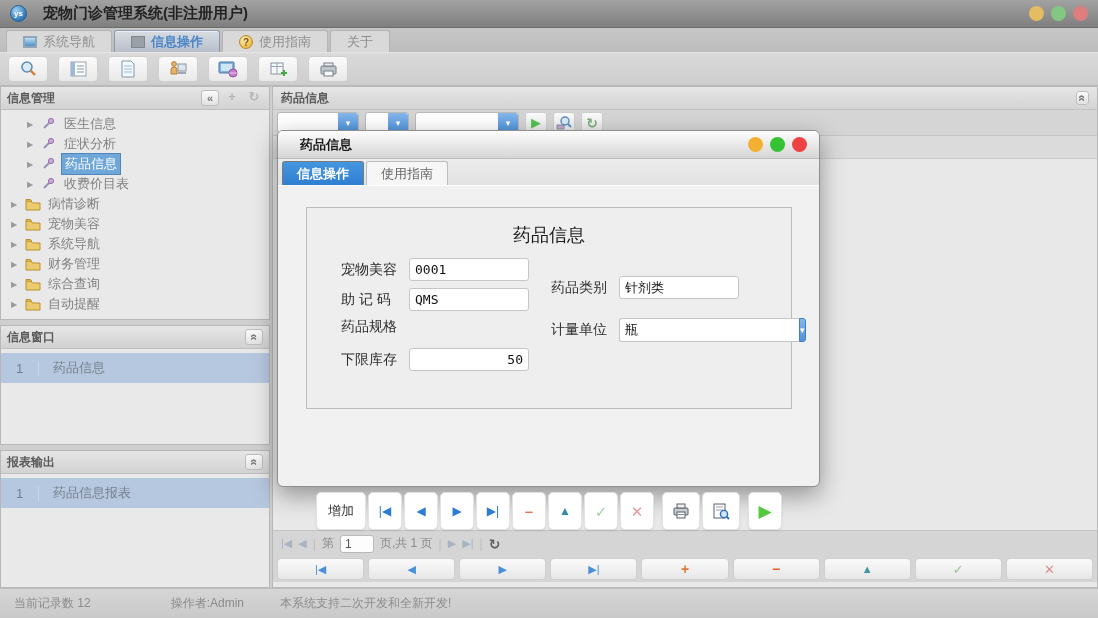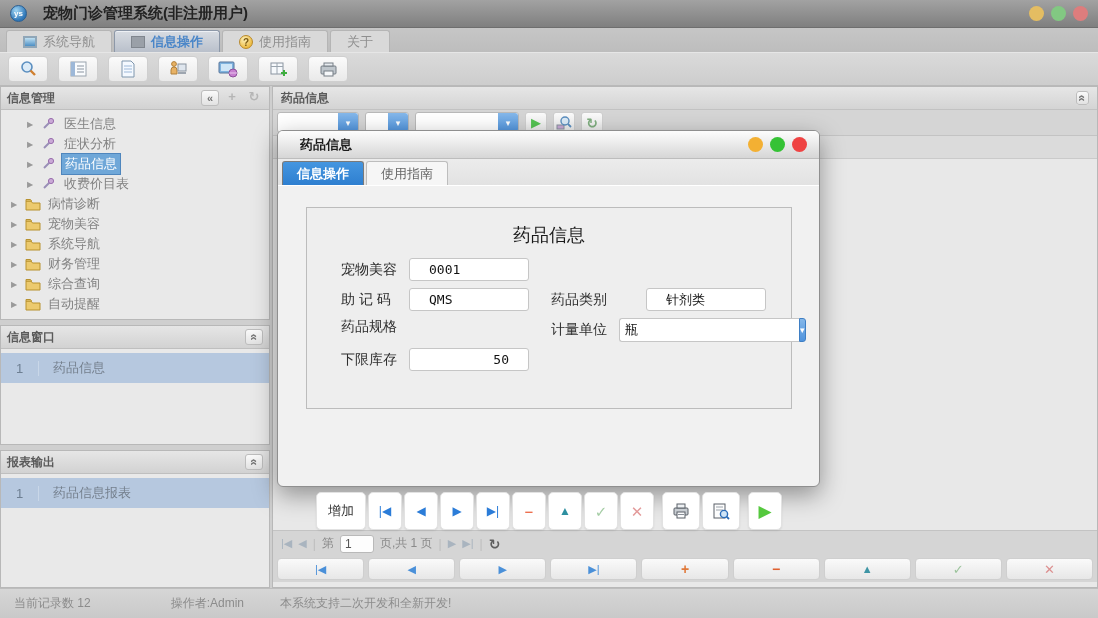--- a/index.html
+++ b/index.html
@@ -116,21 +116,21 @@
   .dtab { height:24px; padding:0 14px; display:flex; align-items:center; font-size:13px;
     background:#f6f6f6; border:1px solid #bdbdbd; border-bottom:none; border-radius:3px 3px 0 0; color:#666; margin-right:2px; }
   .dtab.active { background:linear-gradient(#4596e0,#2e7fd0); color:#fff; font-weight:bold; border-color:#7a7a7a; }
   .dbody { position:relative; height:247px; border-top:1px solid #fff; }
   .groupbox { position:absolute; left:28px; top:21px; width:486px; height:202px; background:#eeeeee;
     border:1px solid #bcbcbc; }
   .gtitle { text-align:center; font-size:18px; color:#1a1a1a; margin-top:15px; }
   .frow { position:absolute; display:flex; align-items:center; }
   .flabel { font-size:14px; color:#2e2e2e; width:68px; }
   .finput { width:120px; height:23px; background:#fff; border:1px solid #c6c6c6; border-radius:3px;
-    font-family:"DejaVu Sans Mono","DejaVu Sans",monospace; font-size:13px; color:#111; padding:0 19px; }
+    font-family:"DejaVu Sans Mono","DejaVu Sans",monospace; font-size:13px; color:#111; padding:0 5px; }
   .finput.rt { text-align:right; }
   .fcombo { display:flex; width:121px; height:24px; }
   .fcombo .fc-val { flex:1; background:#fff; border:1px solid #c6c6c6; border-right:none; border-radius:3px 0 0 3px;
     font-family:"DejaVu Sans Mono","DejaVu Sans",monospace; font-size:13px; color:#111; padding:0 5px; height:24px; }
   .fcombo .fc-btn { width:22px; background:linear-gradient(#85b8ea,#4f93dd); border:1px solid #3f7fc4;
     border-radius:0 3px 3px 0; color:#fff; font-size:9px; display:flex; align-items:center; justify-content:center; }
   .dbtnbar { position:absolute; left:0; top:306px; width:100%; display:flex; align-items:flex-start; padding-left:38px; gap:2px; }
   .dbtn { height:38px; background:#fff; border:1px solid #e2e2e2; border-radius:5px; box-shadow:0 1px 2px rgba(0,0,0,.08);
     display:flex; align-items:center; justify-content:center; }
   .dbtn.txt { width:50px; font-size:13px; color:#333; }
@@ -483,21 +483,21 @@
 
         <div class="frow" style="left:34px; top:50px;">
           <span class="flabel">宠物美容</span>
           <input class="finput" value="0001" style="">
         </div>
 
         <div class="frow" style="left:34px; top:80px;">
           <span class="flabel">助 记 码</span>
           <input class="finput" value="QMS" style="">
         </div>
-        <div class="frow" style="left:244px; top:80px;gap:27px;">
+        <div class="frow" style="left:244px; top:68px;">
           <span class="flabel">药品类别</span>
           <input class="finput" value="针剂类" style="">
         </div>
 
         <div class="frow" style="left:34px; top:110px;">
           <span class="flabel">药品规格</span>
         </div>
         <div class="frow" style="left:244px; top:110px;">
           <span class="flabel">计量单位</span>
           <div class="fcombo">

